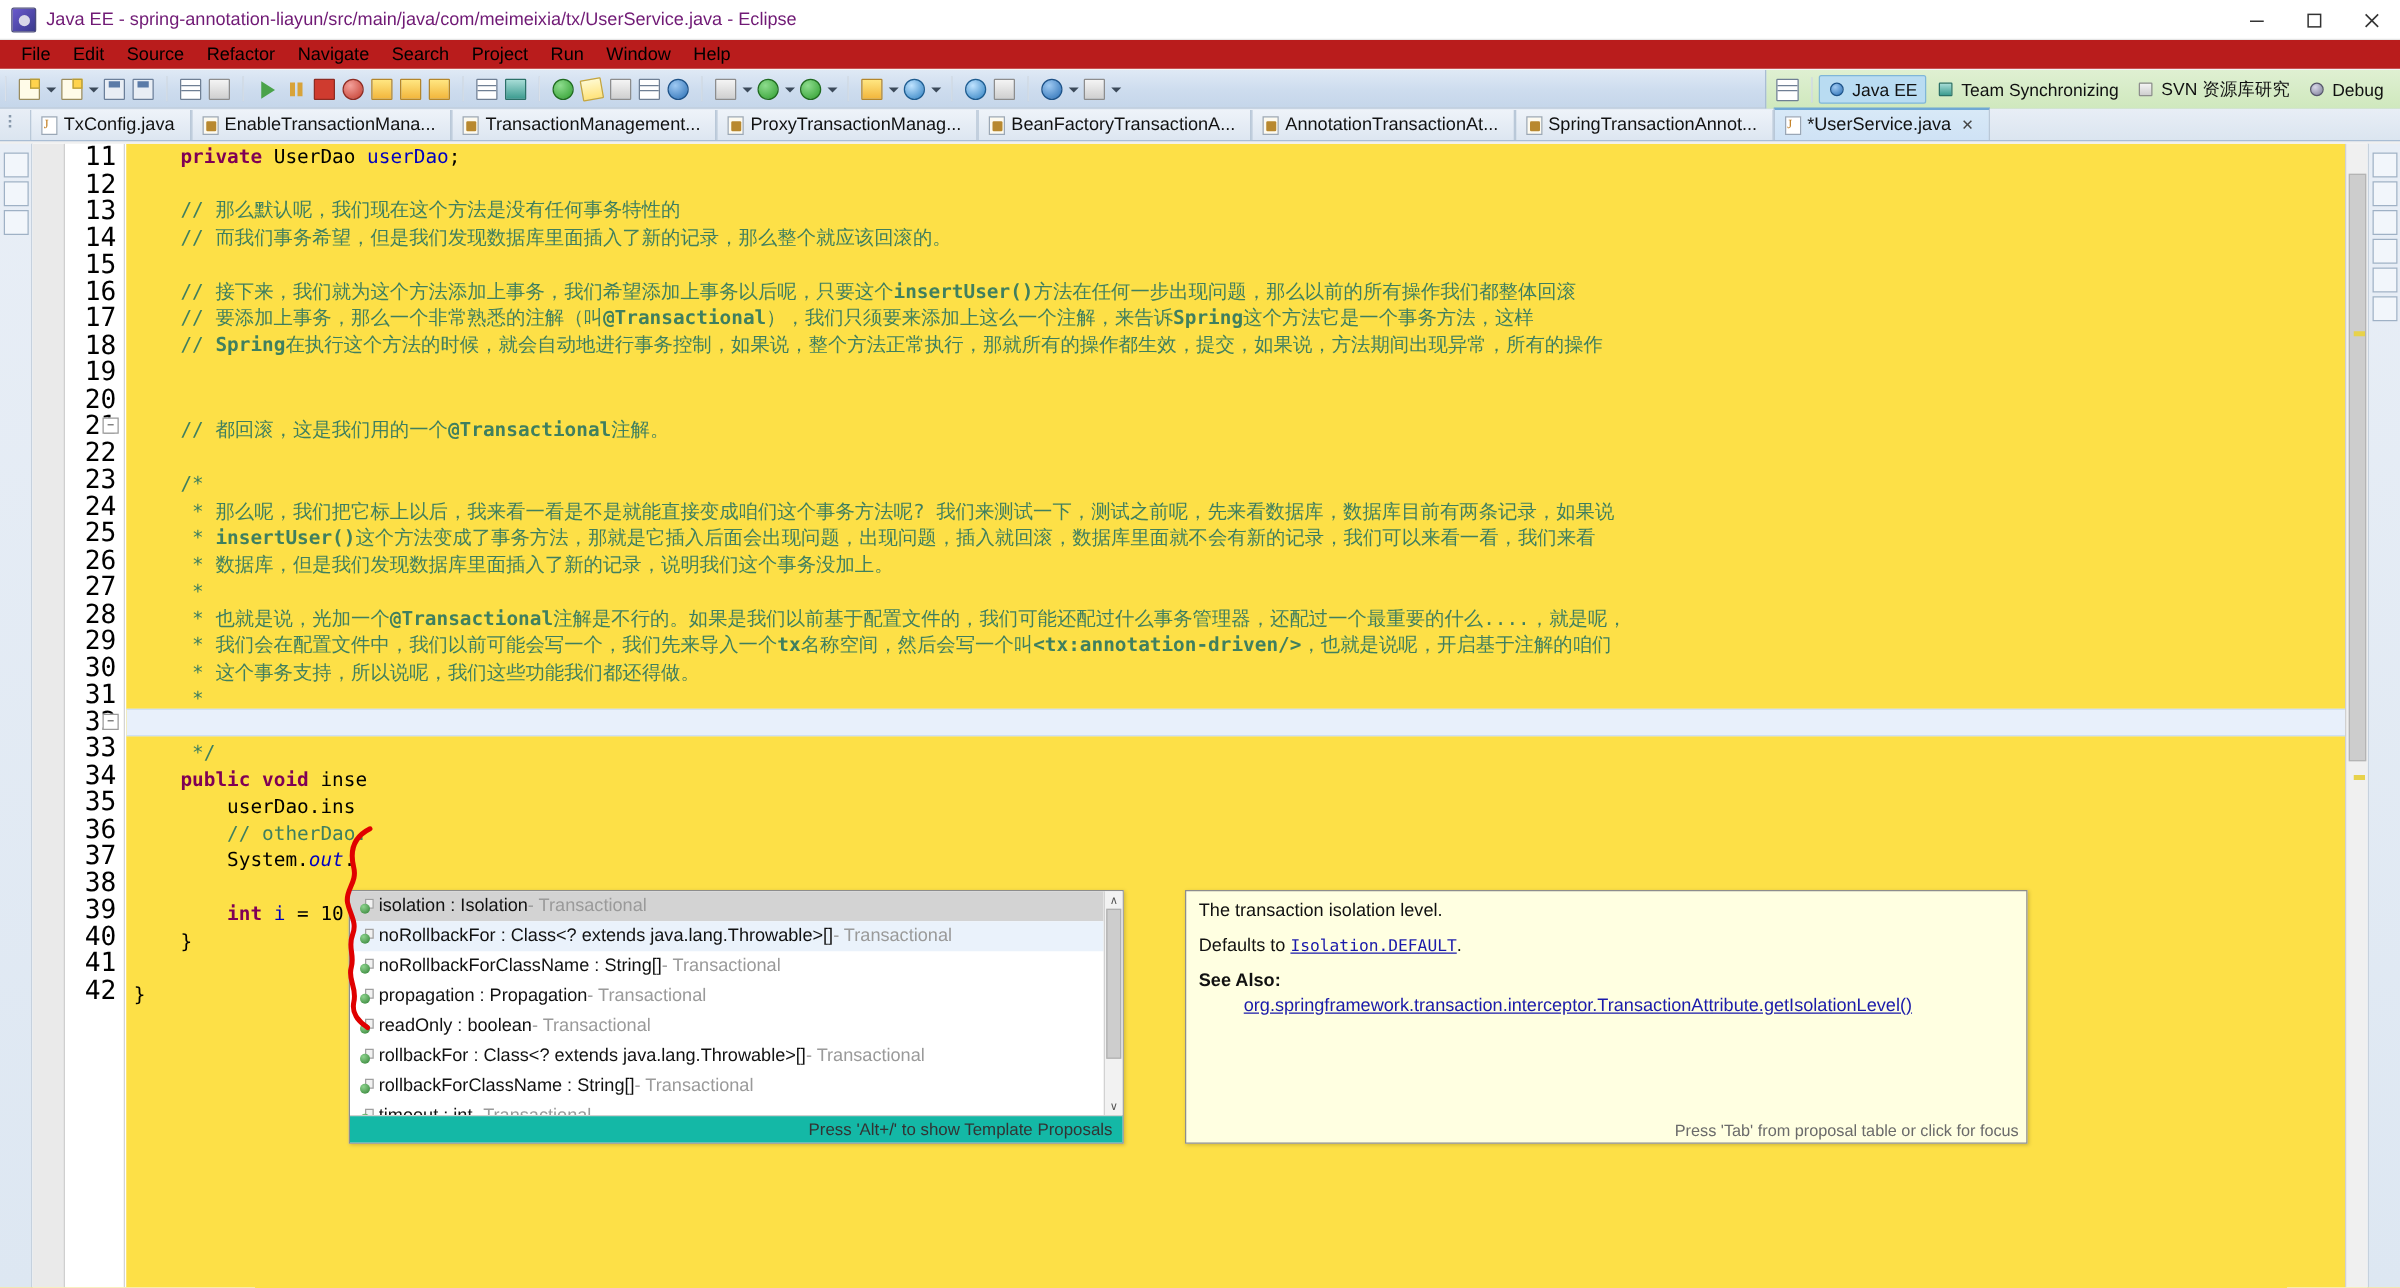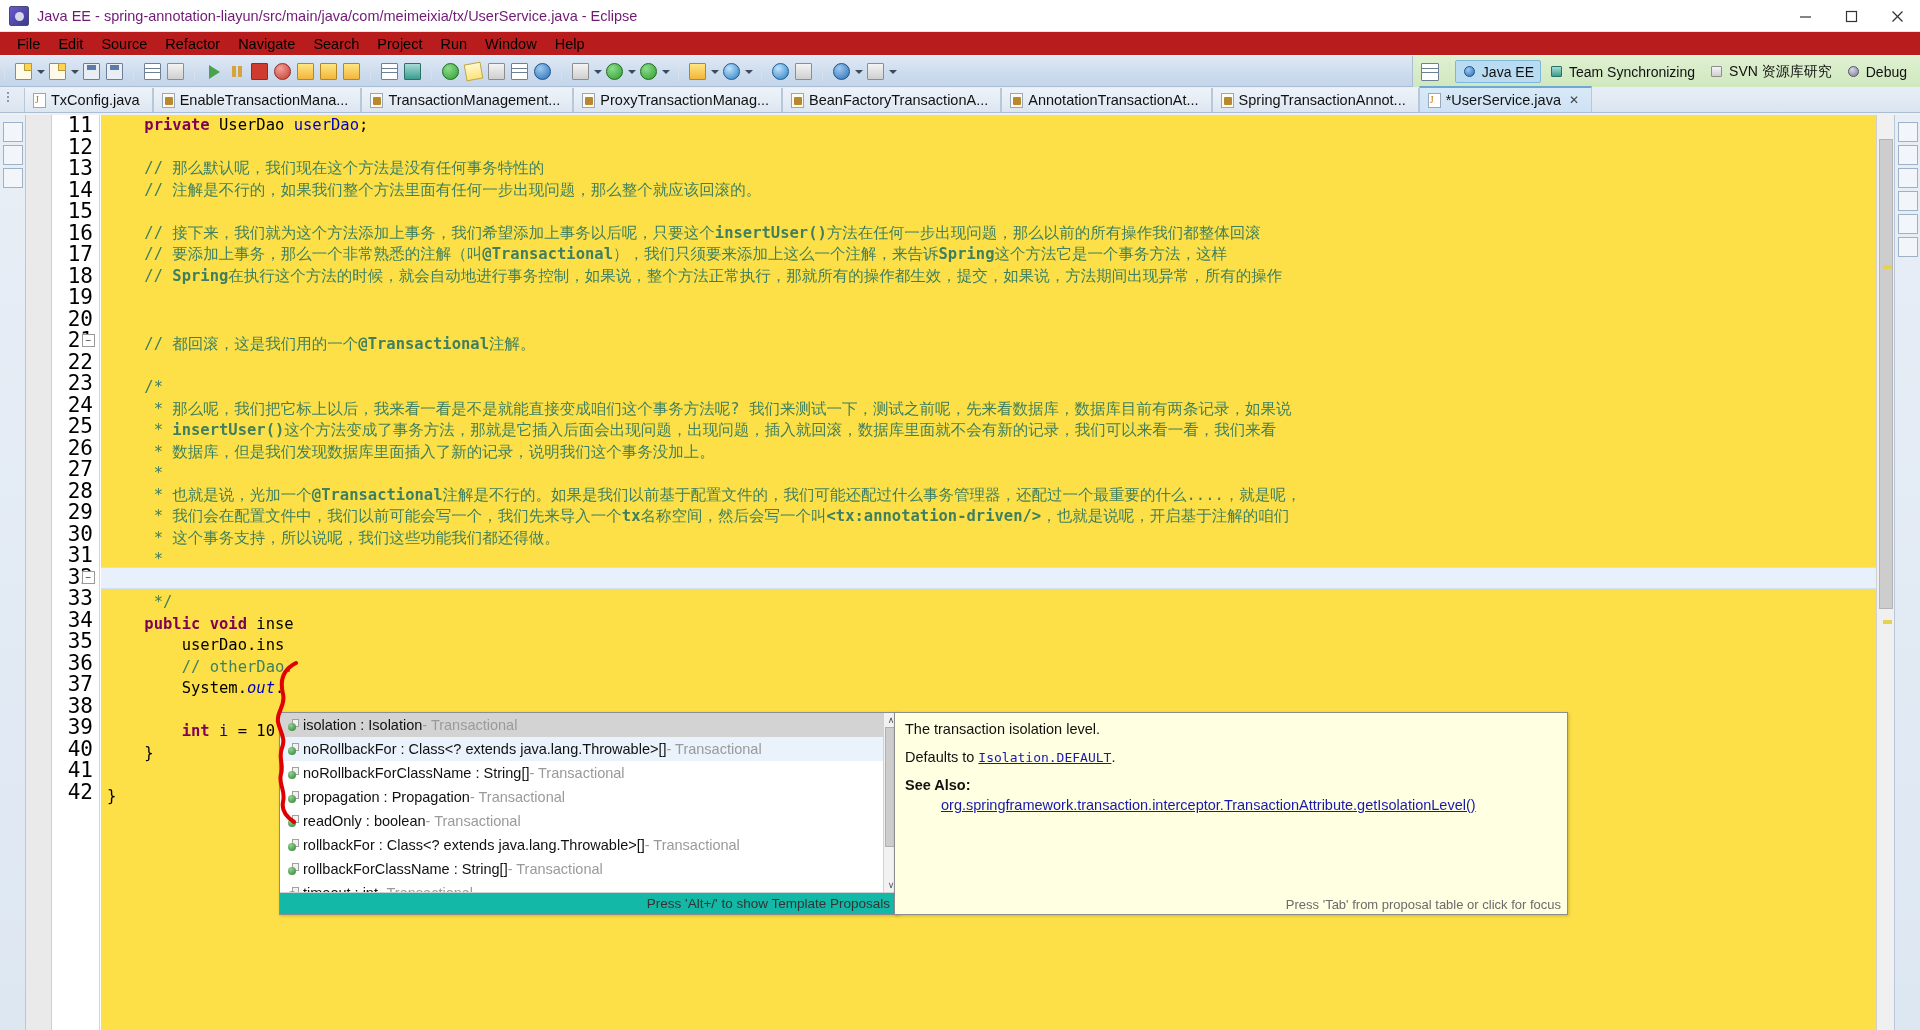--- a/index.html
+++ b/index.html
@@ -231,21 +231,21 @@
              background:#cdcdcd; border:1px solid #b0b0b0;}
   #ac-footer{
     position:absolute; left:0; right:0; bottom:0; height:22px;
     background:#14b8a6; border-top:1px solid #d0d0d0;
     display:flex; align-items:center; justify-content:flex-end;
     padding-right:8px; font-size:13.5px; color:#333;
   }
 
   
   #doc-popup{
-    position:absolute; left:894px; top:712px; width:674px; height:203px;
+    position:absolute; left:948px; top:712px; width:674px; height:203px;
     background:#ffffe1; border:1px solid #8d8d8d; z-index:41;
     font-size:14.5px; color:#111; padding:8px 10px;
     box-shadow:1px 1px 3px #00000030;
   }
   #doc-popup p{ margin:0 0 12px 0; }
   .mono-link{ font-family:"DejaVu Sans Mono", monospace; font-size:13px;
               color:#1a1aaa; text-decoration:underline;}
   .seealso{ font-weight:bold; margin-bottom:4px;}
   .sa-link{ color:#1a1aaa; text-decoration:underline; margin-left:36px; display:inline-block;}
   #doc-footer{
@@ -546,21 +546,21 @@
         <div class="ln">38</div>
         <div class="ln">39</div>
         <div class="ln">40</div>
         <div class="ln">41</div>
         <div class="ln">42</div>
       </div>
     <div id="code-area">
         <div class="cl" style="position: relative;">    <span class="kw">private</span> <span class="typ">UserDao</span> <span class="fld">userDao</span>;</div>
         <div class="cl" style="position: relative;">&nbsp;</div>
         <div class="cl" style="position: relative;">    <span class="cmt">// 那么默认呢，我们现在这个方法是没有任何事务特性的</span></div>
-        <div class="cl" style="position: relative;">    <span class="cmt">// 注解是不行的，如果我们整个方法里面有任何一步出现问题，那么整个就应该回滚的。</span></div>
+        <div class="cl" style="position: relative;">    <span class="cmt">// 而我们事务希望，但是我们发现数据库里面插入了新的记录，那么整个就应该回滚的。</span></div>
         <div class="cl" style="position: relative;">&nbsp;</div>
         <div class="cl" style="position: relative;">    <span class="cmt">// 接下来，我们就为这个方法添加上事务，我们希望添加上事务以后呢，只要这个<b>insertUser()</b>方法在任何一步出现问题，那么以前的所有操作我们都整体回滚</span></div>
         <div class="cl" style="position: relative;">    <span class="cmt">// 要添加上事务，那么一个非常熟悉的注解（叫<b>@Transactional</b>），我们只须要来添加上这么一个注解，来告诉<b>Spring</b>这个方法它是一个事务方法，这样</span></div>
         <div class="cl" style="position: relative;">    <span class="cmt">// <b>Spring</b>在执行这个方法的时候，就会自动地进行事务控制，如果说，整个方法正常执行，那就所有的操作都生效，提交，如果说，方法期间出现异常，所有的操作</span></div>
         <div class="cl" style="position: relative; margin-top: 47px;">    <span class="cmt">// 都回滚，这是我们用的一个<b>@Transactional</b>注解。</span></div>
         <div class="cl" style="position: relative;">&nbsp;</div>
         <div class="cl" style="position: relative;">    <span class="cmt">/*</span></div>
         <div class="cl" style="position: relative;">     <span class="cmt">* 那么呢，我们把它标上以后，我来看一看是不是就能直接变成咱们这个事务方法呢? 我们来测试一下，测试之前呢，先来看数据库，数据库目前有两条记录，如果说</span></div>
         <div class="cl" style="position: relative;">     <span class="cmt">* <b>insertUser()</b>这个方法变成了事务方法，那就是它插入后面会出现问题，出现问题，插入就回滚，数据库里面就不会有新的记录，我们可以来看一看，我们来看</span></div>
         <div class="cl" style="position: relative;">     <span class="cmt">* 数据库，但是我们发现数据库里面插入了新的记录，说明我们这个事务没加上。</span></div>

